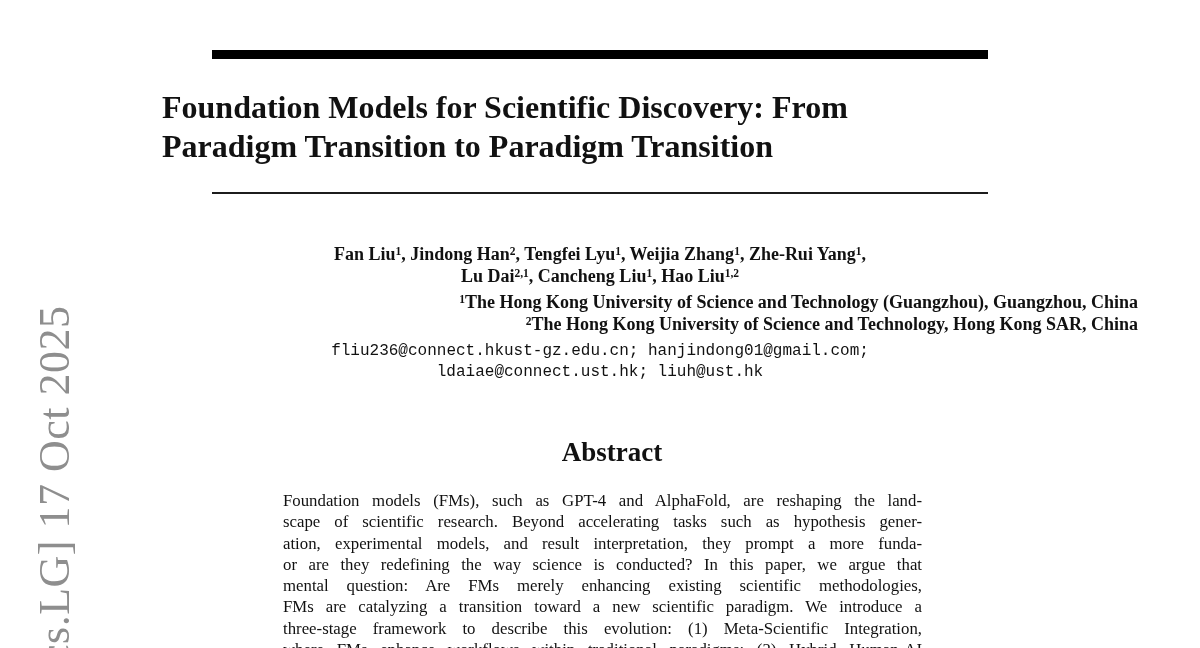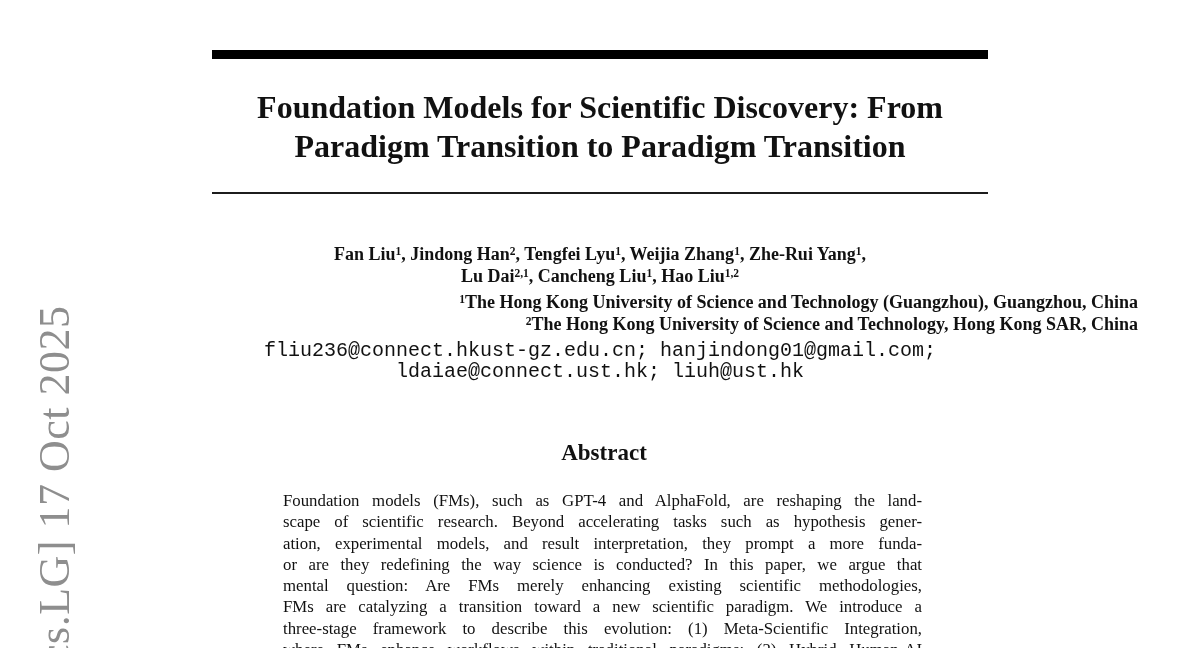--- a/index.html
+++ b/index.html
@@ -30,21 +30,20 @@
     top: 50px;
     width: 776px;
     height: 9px;
     background: #000000;
   }
   .paper-title {
     position: absolute;
     left: 162px;
     top: 88px;
     width: 876px;
-    text-align: center;
     font-weight: bold;
     font-size: 32px;
     line-height: 39px;
   }
   .mid-rule {
     position: absolute;
     left: 212px;
     top: 192px;
     width: 776px;
     height: 2px;
@@ -77,31 +76,31 @@
     position: relative;
     top: -0.45em;
   }
   .emails {
     position: absolute;
     left: 112px;
     top: 341px;
     width: 976px;
     text-align: center;
     font-family: "Liberation Mono", monospace;
-    font-size: 20px;
+    font-size: 16px;
     line-height: 20.7px;
   }
   .abs-head {
     position: absolute;
-    left: 216px;
+    left: 224px;
     top: 440px;
     width: 776px;
     text-align: center;
     font-weight: bold;
-    font-size: 23px;
+    font-size: 27px;
     line-height: 25px;
   }
   .abs-body {
     position: absolute;
     left: 283px;
     top: 490px;
     width: 639px;
     font-size: 16.8px;
   }
   .jline {

